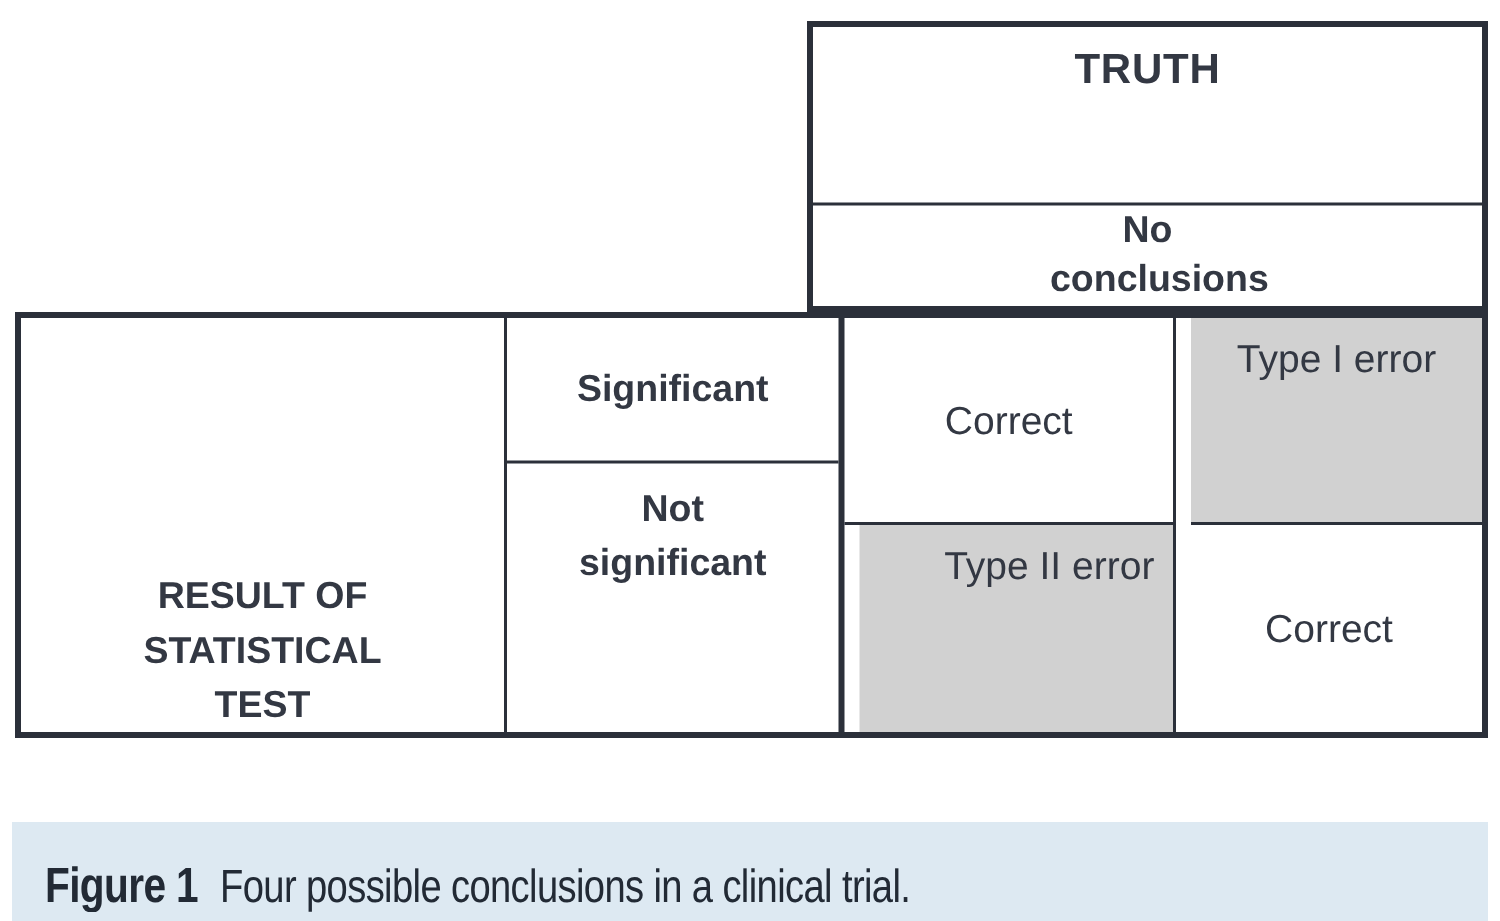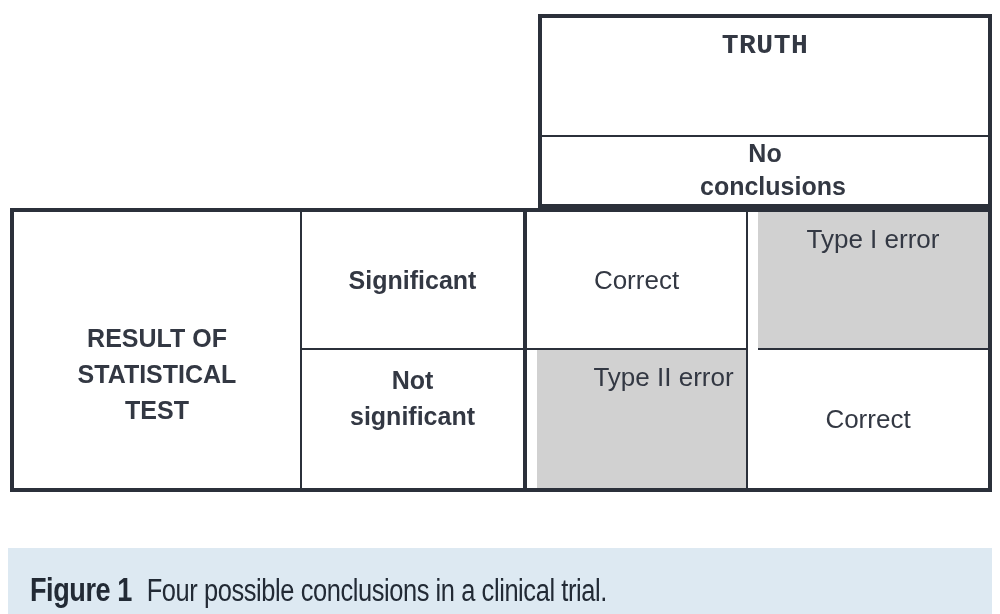--- a/index.html
+++ b/index.html
@@ -39,48 +39,47 @@
     display: flex; flex-direction: column;
     background: #ffffff;
   }
   .truth-head {
     height: 130px;
     border-bottom: 2px solid var(--border);
     align-items: flex-start;
     padding-top: 12px;
     font-size: 28px;
     letter-spacing: 0.5px;
-    font-family: Liberation Mono, monospace;
   }
   .truth-cols { flex: 1; display: flex; }
   .col-diff { flex: 1; border-right: 2px solid var(--border); }
   .col-nodiff { flex: 1; line-height: 1.35; }
   .wrap130 { display: inline-block; max-width: 130px; }
   .wrap160 { display: inline-block; max-width: 160px; }
   .wrap220 { display: inline-block; max-width: 220px; }
 
   
   .main-table {
     position: absolute;
     left: 10px; top: 208px;
     width: 982px; height: 284px;
     border: 4px solid var(--border);
     box-sizing: border-box;
     display: flex;
     background: #ffffff;
   }
   .rowhead {
-    width: 288px;
+    width: 324px;
     border-right: 2px solid var(--border);
-    align-items: center;
+    align-items: flex-end;
     padding-top: 48px;
     line-height: 1.45;
   }
   .midcol { width: 221px; display: flex; flex-direction: column; }
-  .sig { height: 138px; border-bottom: 2px solid var(--border); }
+  .sig { height: 97px; border-bottom: 2px solid var(--border); }
   .notsig { flex: 1; padding-top: 12px; line-height: 1.45; }
   .grid22 {
     flex: 1;
     border-left: 4px solid var(--border);
     display: grid;
     grid-template-columns: 221px 1fr;
     grid-template-rows: 138px 1fr;
   }
   .cell-c1 { border-right: 2px solid var(--border); border-bottom: 2px solid var(--border); }
   .cell-c2 { border-bottom: 2px solid var(--border); padding-top: 12px; }

